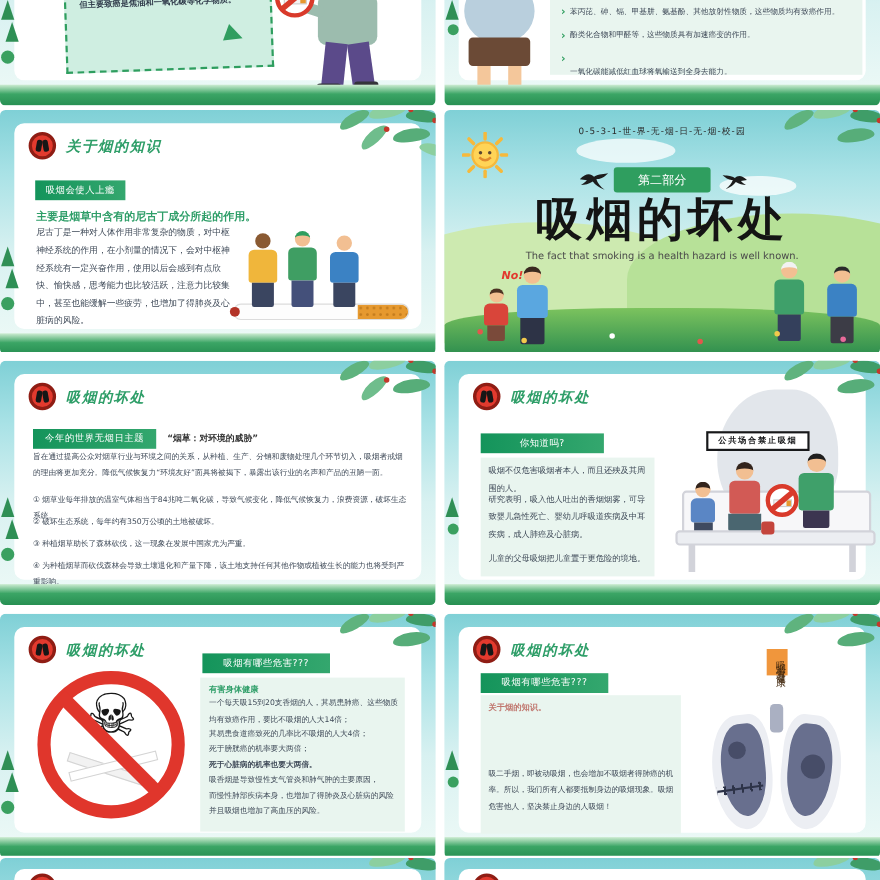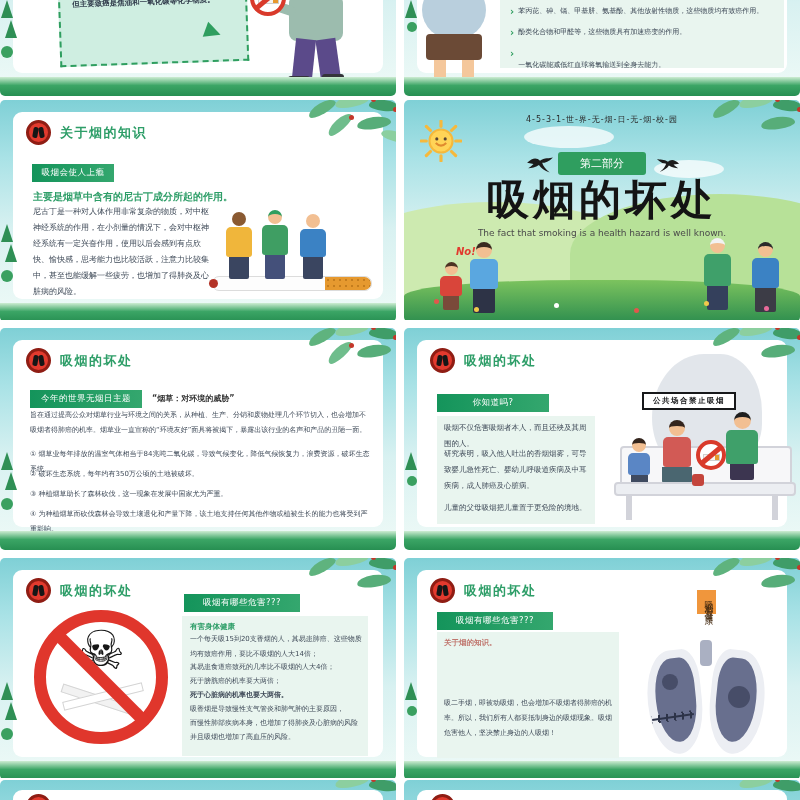--- a/index.html
+++ b/index.html
@@ -11,21 +11,21 @@
   #r3{top:328px;height:222px}
   #r4{top:558px;height:220px}
   #r5{top:780px;height:20px}
   .s{position:absolute;width:396px;height:222px;border-radius:5px;overflow:hidden;
      background:linear-gradient(180deg,#7fd0d6 0%,#a9e2e6 26%,#d8f1f1 58%,#effaf7 100%);}
   .colL{left:0}.colR{left:404px}
   .shift{top:-126px}
   .card{position:absolute;left:13px;right:13px;top:12px;bottom:23px;background:#ffffff;border-radius:9px;}
   .bar{position:absolute;left:0;right:0;bottom:0;height:19px;z-index:7;
        background:linear-gradient(180deg,#cdecd2 0%,#3ba565 45%,#278f52 100%);}
-  .hdr{position:absolute;left:26px;top:20px;display:flex;align-items:center;gap:9px;z-index:5;}
+  .hdr{position:absolute;left:26px;top:20px;display:flex;align-items:center;gap:9px;z-index:5;font-style:italic;}
   .lung{width:25px;height:25px;border-radius:50%;background:#e23a2e;border:3px solid #8f1d14;
         box-sizing:border-box;display:flex;align-items:center;justify-content:center;}
   .lung i{width:5px;height:11px;background:#161616;border-radius:2px;display:inline-block;margin:0 .5px;}
   .lung i:first-child{transform:rotate(10deg)} .lung i:last-child{transform:rotate(-10deg)}
   .ttl{font-size:13px;font-weight:bold;color:#2e9e68;letter-spacing:1.5px;}
   .badge{position:absolute;background:linear-gradient(90deg,#14945b,#34a76e);color:#fff;
          text-align:center;font-size:8.5px;padding:3px 0;z-index:4;letter-spacing:.5px;}
   .panel{position:absolute;background:#e9f5ef;z-index:1;}
   .small{font-size:7px;color:#3f4a58;line-height:2.15;}
   .fol{position:absolute;top:-5px;right:-7px;width:96px;height:60px;z-index:8;}
@@ -171,21 +171,21 @@
       <span class="lf" style="left:74px;top:36px;width:26px;height:10px;background:#8ccf9f;transform:rotate(16deg);"></span>
       <span class="br" style="left:64px;top:2px;"></span>
         <span class="br" style="left:86px;top:12px;"></span>
         <span class="br" style="left:42px;top:20px;"></span>
     </div>
   </div>
 
   <div class="s colR">
     <span class="cloud" style="left:120px;top:26px;width:90px;height:22px;"></span>
     <span class="cloud" style="left:250px;top:60px;width:70px;height:18px;"></span>
-    <div style="position:absolute;left:0;right:0;top:14px;text-align:center;font-size:8px;color:#2b2b2b;letter-spacing:1px;z-index:4;">4-5-3-1-世-界-无-烟-日-无-烟-校-园</div>
+    <div style="position:absolute;left:0;right:0;top:14px;text-align:center;font-size:8px;color:#2b2b2b;letter-spacing:1px;z-index:4;">0-5-3-1-世-界-无-烟-日-无-烟-校-园</div>
     <svg style="position:absolute;left:16px;top:20px;z-index:4;" width="42" height="42" viewBox="0 0 40 40">
       <g stroke="#f6b93b" stroke-width="3" stroke-linecap="round">
         <line x1="20" y1="1" x2="20" y2="6"></line>
           <line x1="20" y1="34" x2="20" y2="39"></line>
         <line x1="1" y1="20" x2="6" y2="20"></line>
           <line x1="34" y1="20" x2="39" y2="20"></line>
         <line x1="6" y1="6" x2="10" y2="10"></line>
           <line x1="30" y1="30" x2="34" y2="34"></line>
         <line x1="6" y1="34" x2="10" y2="30"></line>
           <line x1="30" y1="10" x2="34" y2="6"></line>
@@ -251,21 +251,21 @@
     <div class="card"></div>
     <div class="hdr">
       <span class="lung">
           <i></i>
           <i></i>
         </span>
       <span class="ttl">吸烟的坏处</span>
     </div>
     <div class="badge" style="left:30px;top:62px;width:112px;">今年的世界无烟日主题</div>
     <div class="theme" style="left:152px;top:65px;">“烟草：对环境的威胁”</div>
-    <p class="para small" style="left:30px;top:80px;width:340px;">旨在通过提高公众对烟草行业与环境之间的关系，从种植、生产、分销和废物处理几个环节切入，也会增加不吸烟者得肺癌的机率。烟草业一直宣称的“环境友好”面具将被揭下，暴露出该行业的名声和产品的丑陋一面。</p>
+    <p class="para small" style="left:30px;top:80px;width:340px;">旨在通过提高公众对烟草行业与环境之间的关系，从种植、生产、分销和废物处理几个环节切入，吸烟者戒烟的理由将更加充分。降低气候恢复力“环境友好”面具将被揭下，暴露出该行业的名声和产品的丑陋一面。</p>
     <p class="para small" style="left:30px;top:119px;width:340px;">① 烟草业每年排放的温室气体相当于84兆吨二氧化碳，导致气候变化，降低气候恢复力，浪费资源，破坏生态系统。</p>
     <p class="para small" style="left:30px;top:139px;width:340px;">② 破坏生态系统，每年约有350万公顷的土地被破坏。</p>
     <p class="para small" style="left:30px;top:159px;width:340px;">③ 种植烟草助长了森林砍伐，这一现象在发展中国家尤为严重。</p>
     <p class="para small" style="left:30px;top:179px;width:340px;">④ 为种植烟草而砍伐森林会导致土壤退化和产量下降，该土地支持任何其他作物或植被生长的能力也将受到严重影响。</p>
     <div class="trees">
       <span class="tree" style="left:0;top:6px;"></span>
         <span class="tree" style="left:4px;top:26px;"></span>
       <span class="bush" style="left:0;top:52px;width:12px;height:12px;"></span>
     </div>
     <div class="bar"></div>

